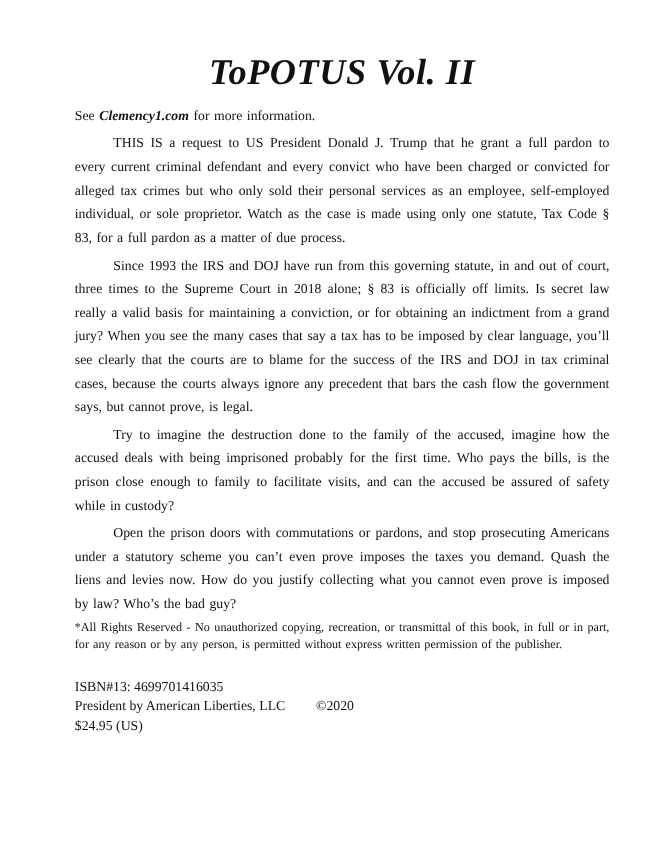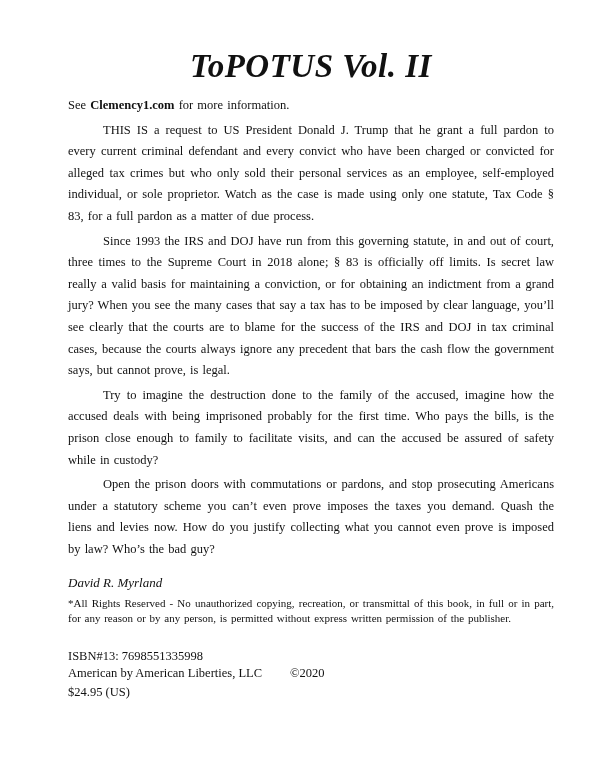--- a/index.html
+++ b/index.html
@@ -30,21 +30,21 @@
   }
   .body-par {
     font-size: 12.5px;
     line-height: 21.6px;
     text-align: justify;
     margin: 0 0 3px 0;
     word-spacing: 1px;
   }
   .indent { text-indent: 35px; }
   .i  { }
-  .bi { font-weight: bold; }
+  .bi { font-style: italic; font-weight: bold; }
   .signature {
     font-size: 13px;
     line-height: 18px;
     font-style: italic;
     margin: 14px 0 0 0;
   }
   .rights {
     font-size: 11px;
     line-height: 15px;
     text-align: justify;
@@ -75,24 +75,23 @@
   <p class="body-par"><span>See </span><span class="bi">Clemency1.com</span><span> for more information.</span></p>
 
   <p class="body-par indent">THIS IS a request to US President Donald J. Trump that he grant a full pardon to every current criminal defendant and every convict who have been charged or convicted for alleged tax crimes but who only sold their personal services as an employee, self-employed individual, or sole proprietor. Watch as the case is made using only one statute, Tax Code § 83, for a full pardon as a matter of due process.</p>
 
   <p class="body-par indent"><span>Since 1993 the IRS and DOJ have run from this governing statute, in and out of court, three times to the Supreme Court in 2018 alone; § 83 is officially off limits. Is secret law really a valid basis for maintaining a conviction, or for obtaining an indictment from a grand jury? When you see the many cases that say a tax has to be imposed by clear language, you’ll see clearly that the courts are to blame for the success of the IRS and DOJ in tax criminal cases, because the courts always ignore any precedent that bars the cash flow the government says, but cannot </span><span class="i">prove</span><span>, is legal.</span></p>
 
   <p class="body-par indent">Try to imagine the destruction done to the family of the accused, imagine how the accused deals with being imprisoned probably for the first time. Who pays the bills, is the prison close enough to family to facilitate visits, and can the accused be assured of safety while in custody?</p>
 
   <p class="body-par indent"><span>Open the prison doors with commutations or pardons, and stop prosecuting Americans under a statutory scheme you can’t even prove imposes the </span><span class="i">taxes</span><span> you demand. Quash the liens and levies now. How do you justify collecting what you cannot even prove is imposed by law? Who’s the bad guy?</span></p>
 
-  <p class="signature">David R. Myrland</p>
 
   <p class="rights">*All Rights Reserved - No unauthorized copying, recreation, or transmittal of this book, in full or in part, for any reason or by any person, is permitted without express written permission of the publisher.</p>
 
   <div class="pub-block">
-    <p class="pub-line">ISBN#13: 7698551335998</p>
-    <p class="pub-line"><span>American by </span><span class="i">American Liberties, LLC</span><span class="copyright">©2020</span></p>
+    <p class="pub-line">ISBN#13: 4699701416035</p>
+    <p class="pub-line"><span>President by </span><span class="i">American Liberties, LLC</span><span class="copyright">©2020</span></p>
   </div>
 
   <p class="price-line">$24.95 (US)</p>
 
 </div>
 
 </body></html>

